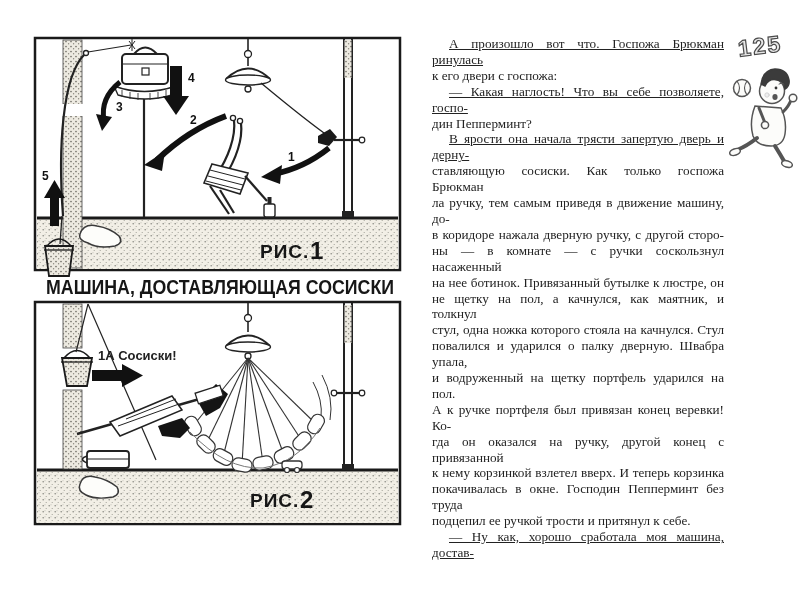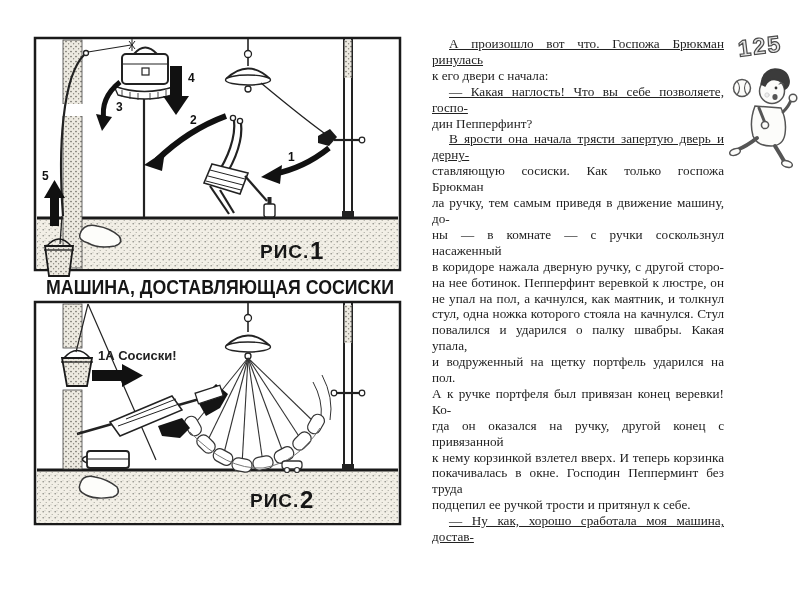--- a/index.html
+++ b/index.html
@@ -248,32 +248,32 @@
     <g fill="#161616">
       <text x="220" y="477" font-family="Liberation Sans" font-weight="800" font-size="19" letter-spacing="1">РИС.</text>
       <text x="270" y="478" font-family="Liberation Sans" font-weight="800" font-size="24">2</text>
     </g>
   </g>
 </svg>
 
 <div class="text-col">
   <div>
         <div class="line ind">А произошло вот что. Госпожа Брюкман ринулась</div>
-        <div class="line end">к его двери с начала:</div>
+        <div class="line end">к его двери с госпожа:</div>
         <div class="line ind">— Какая наглость! Что вы себе позволяете, госпо-</div>
-        <div class="line end">дин Пепперфинт?</div>
+        <div class="line end">дин Пепперминт?</div>
         <div class="line ind">В ярости она начала трясти запертую дверь и дерну-</div>
         <div class="line">ставляющую сосиски. Как только госпожа Брюкман</div>
         <div class="line">ла ручку, тем самым приведя в движение машину, до-</div>
+        <div class="line">в коридоре нажала дверную ручку, с другой сторо-</div>
         <div class="line">ны — в комнате — с ручки соскользнул насаженный</div>
-        <div class="line">в коридоре нажала дверную ручку, с другой сторо-</div>
-        <div class="line">на нее ботинок. Пепперфинт веревкой к люстре, он</div>
-        <div class="line">не упал на пол, а качнулся, как маятник, и толкнул</div>
+        <div class="line">на нее ботинок. Привязанный бутылке к люстре, он</div>
+        <div class="line">не щетку на пол, а качнулся, как маятник, и толкнул</div>
         <div class="line">стул, одна ножка которого стояла на качнулся. Стул</div>
-        <div class="line">повалился и ударился о палку швабры. Какая упала,</div>
+        <div class="line">повалился и ударился о палку дверную. Швабра упала,</div>
         <div class="line">и водруженный на щетку портфель ударился на пол.</div>
         <div class="line">А к ручке портфеля был привязан конец веревки! Ко-</div>
         <div class="line">гда он оказался на ручку, другой конец с привязанной</div>
         <div class="line">к нему корзинкой взлетел вверх. И теперь корзинка</div>
         <div class="line">покачивалась в окне. Господин Пепперминт без труда</div>
         <div class="line end">подцепил ее ручкой трости и притянул к себе.</div>
         <div class="line ind">— Ну как, хорошо сработала моя машина, достав-</div>
       </div>
 </div>
 

